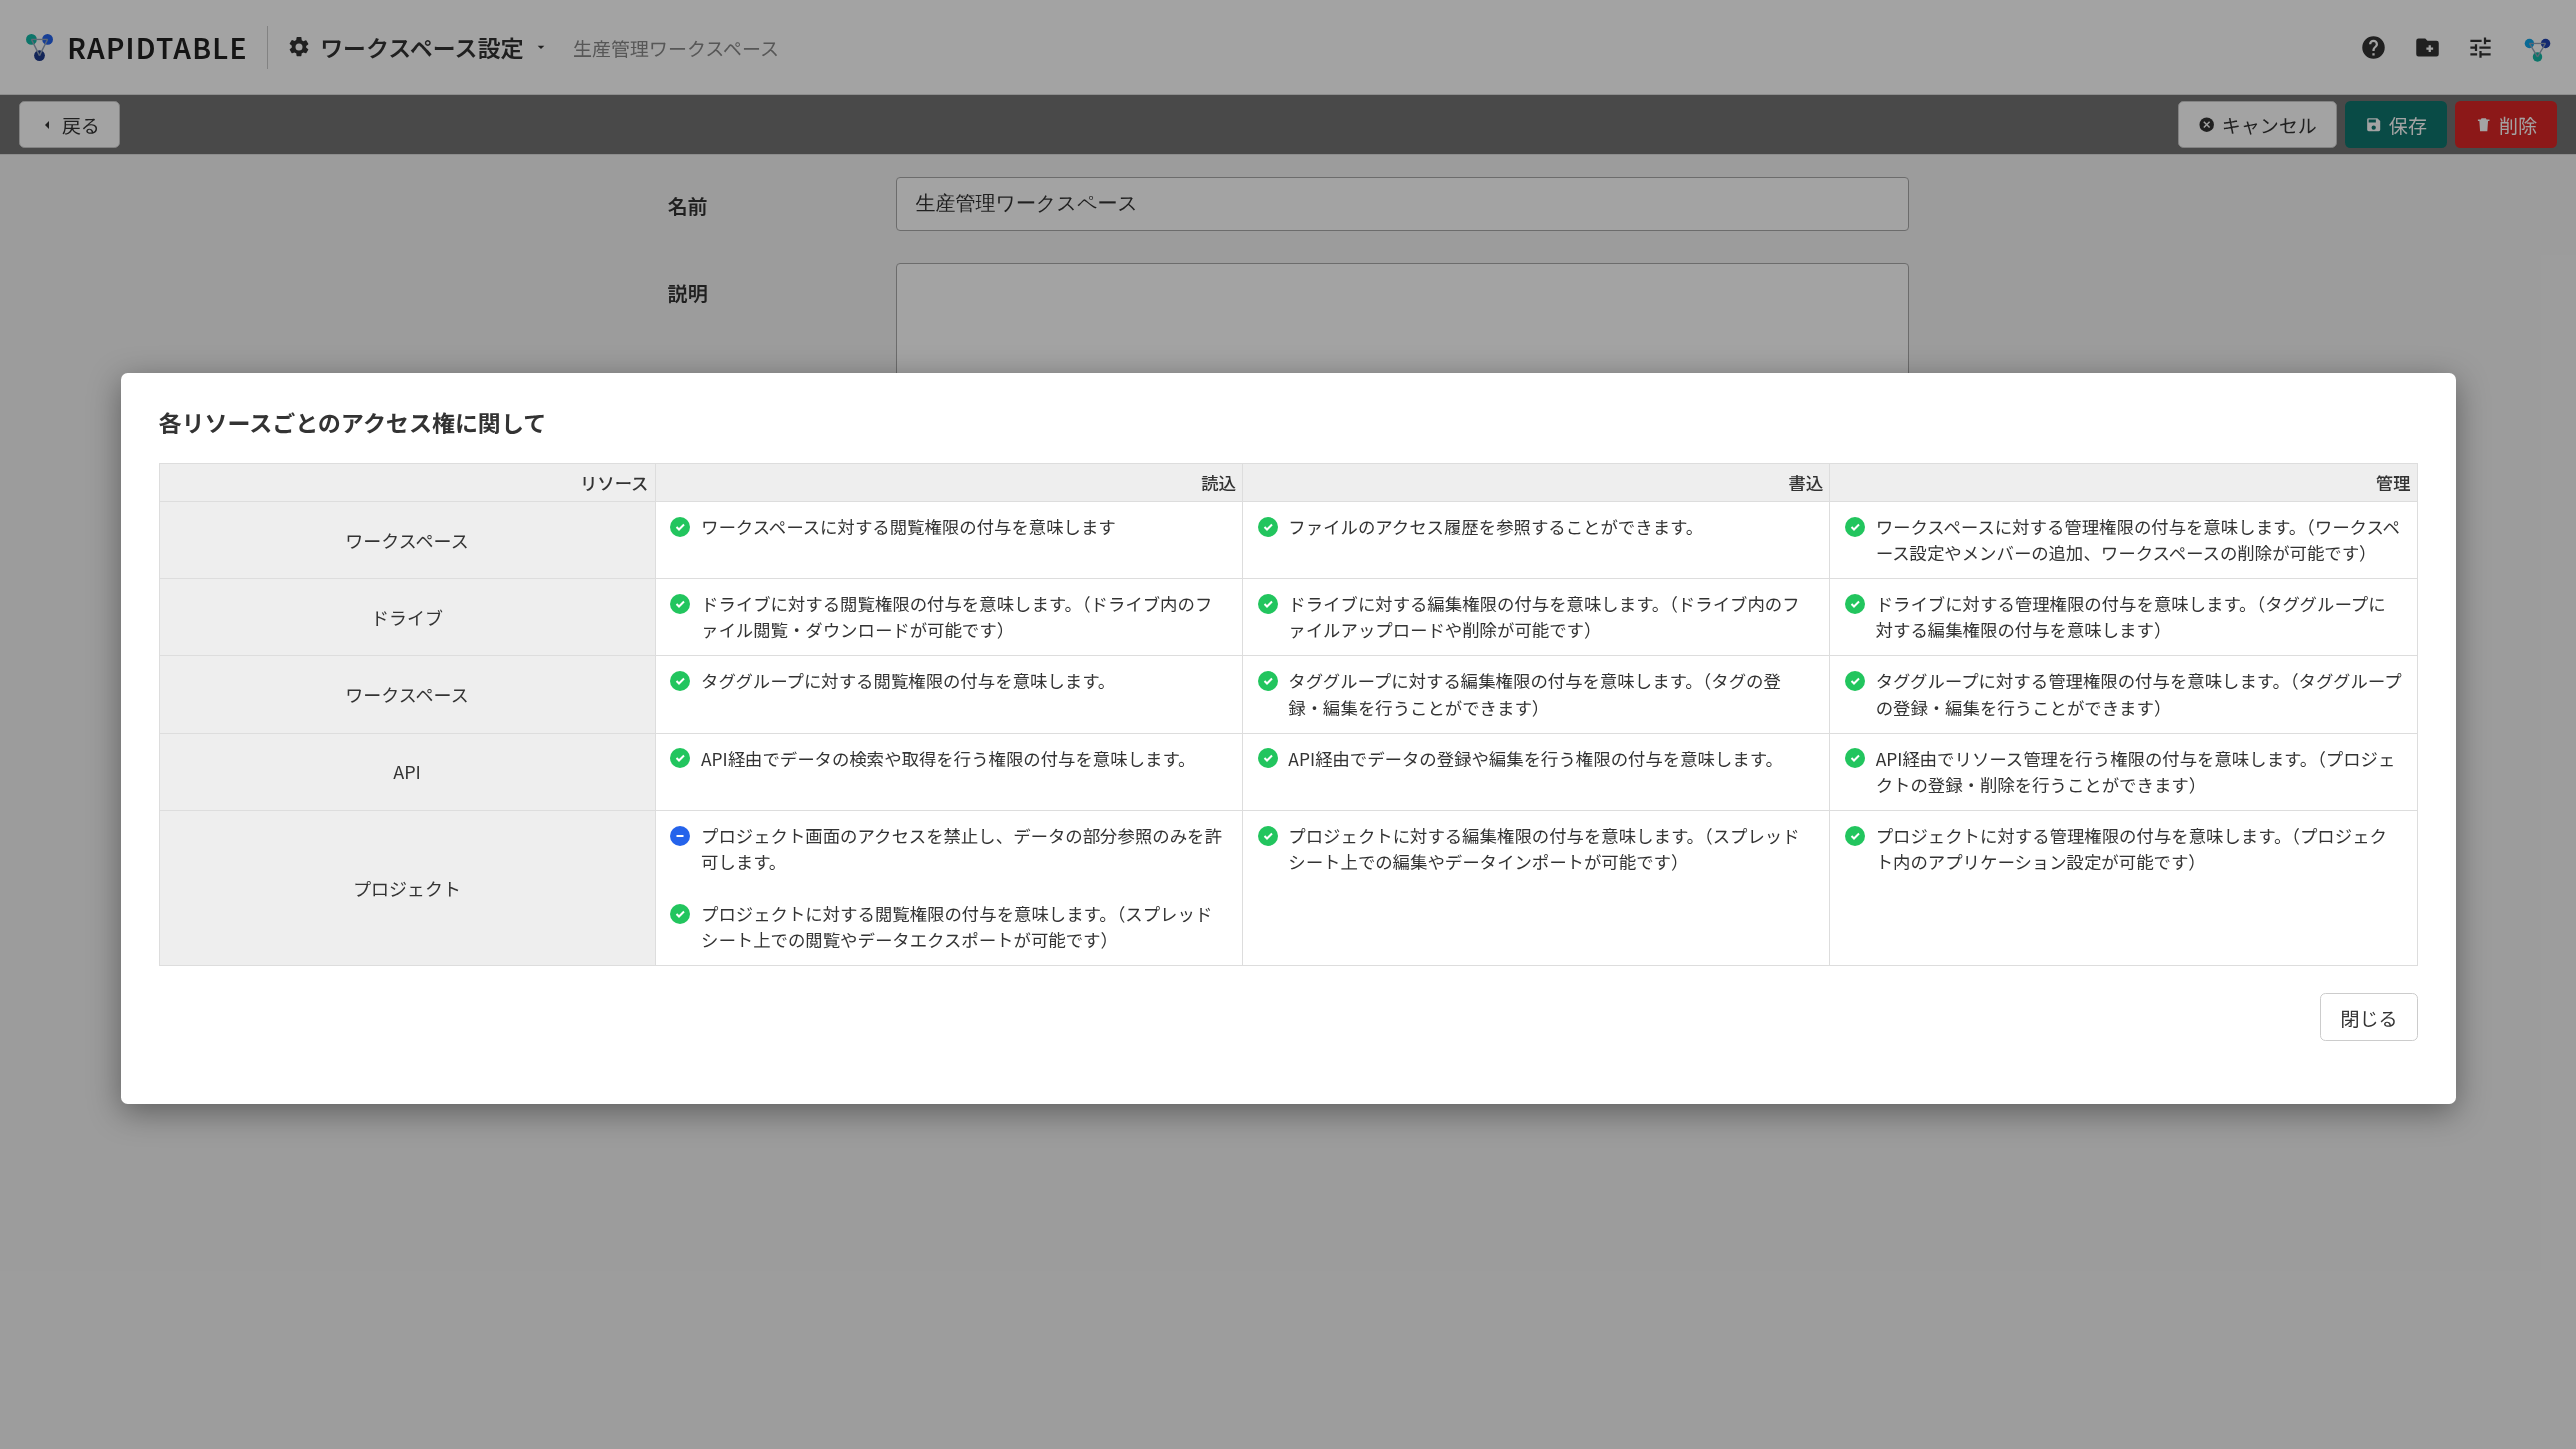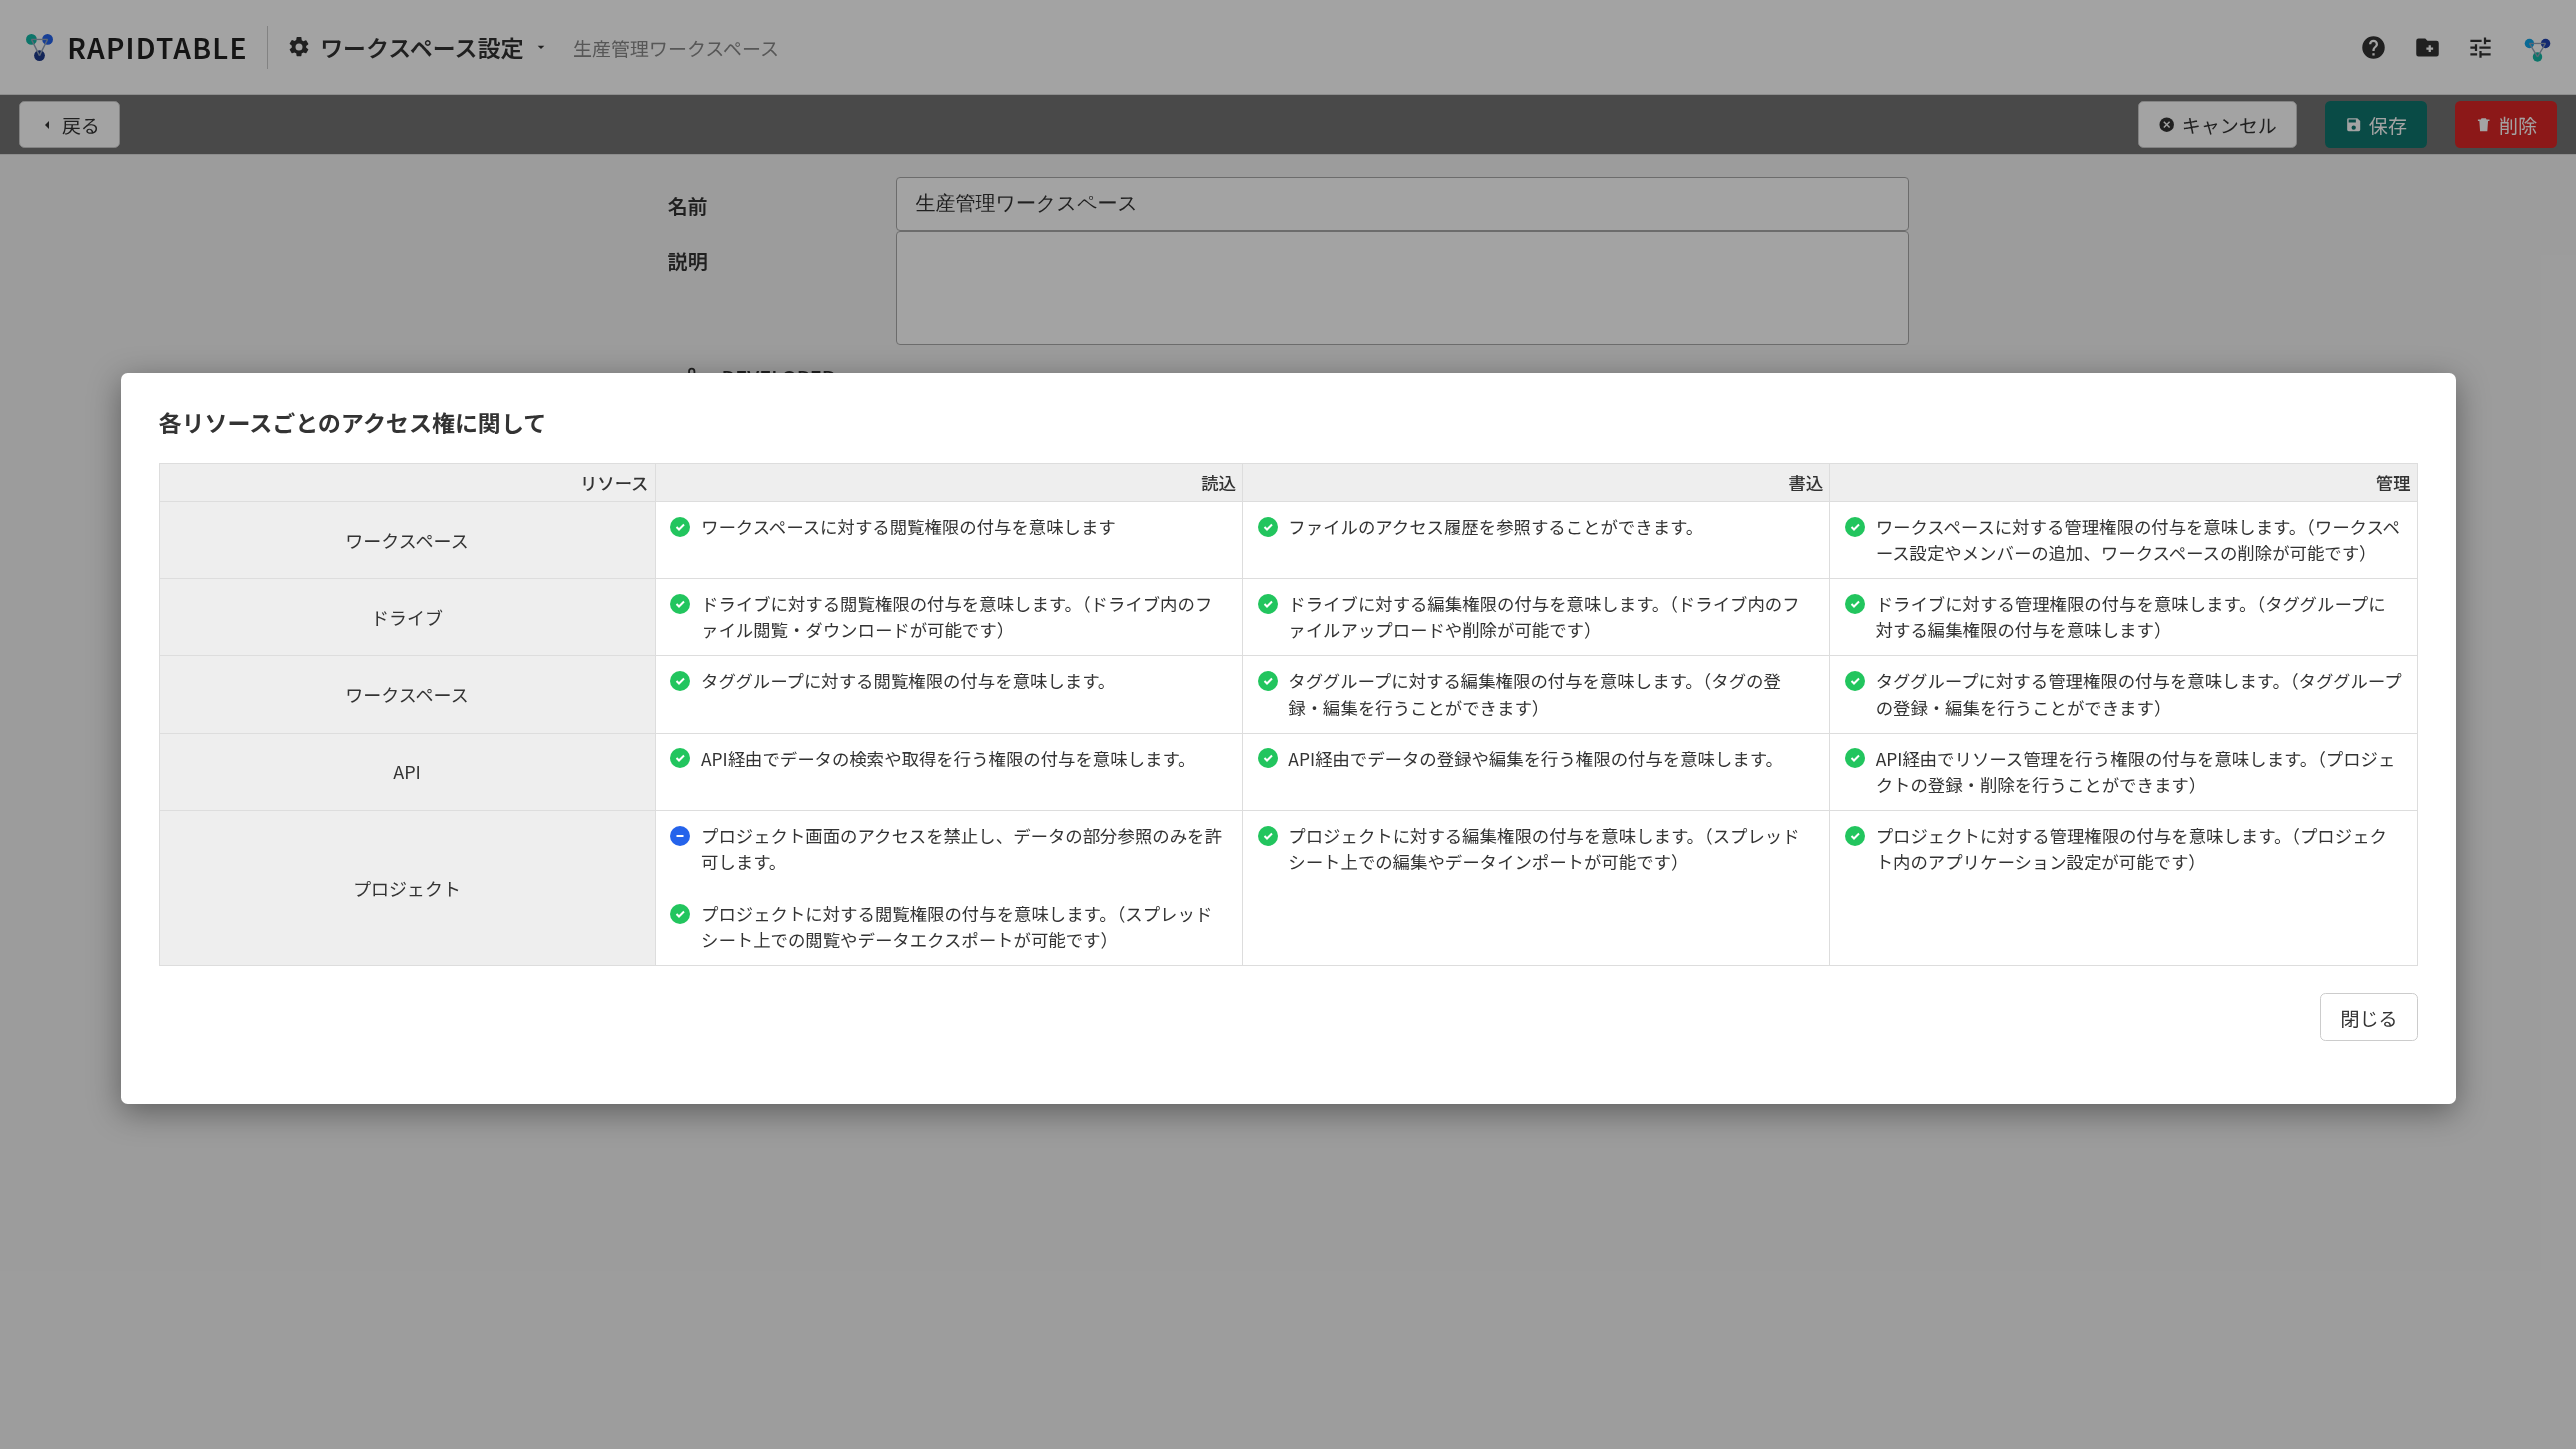--- a/index.html
+++ b/index.html
@@ -12,23 +12,23 @@
 .header-title{display:flex;align-items:center;gap:9.4px;font-size:23px;font-weight:600}
 .header-sub{margin-left:24px;color:#888;font-size:19px}
 .header-right{margin-left:auto;display:flex;align-items:center;gap:24px}
 .icon-btn{width:29.5px;height:29.5px;display:flex;align-items:center;justify-content:center;cursor:pointer;color:#333}
 .avatar{width:35px;height:35px}
 .toolbar{display:flex;align-items:center;height:60px;padding:0 19px;background:#737373;border-bottom:0.7px solid #ddd}
 .btn{display:inline-flex;align-items:center;gap:6.7px;padding:9.4px 19px;border-radius:5.4px;cursor:pointer;font-size:19px;border:0.7px solid transparent}
 .btn-outline{background:#fff;border-color:#ccc;color:#333}
 .btn-teal{background:#0f766e;color:#fff}
 .btn-red{background:#dc2626;color:#fff}
-.toolbar-right{margin-left:auto;display:flex;gap:28px}
+.toolbar-right{margin-left:auto;display:flex;gap:8px}
 .form-area{display:flex;flex-direction:column;align-items:center;padding-top:21.5px;background:#f5f5f5;height:calc(100% - 136px)}
-.form-row{display:flex;align-items:flex-start;width:1241px;}
+.form-row{display:flex;align-items:flex-start;width:1241px;margin-bottom:32px}
 .form-label{width:228px;font-size:20px;font-weight:600;padding-top:14.8px}
 .form-input{flex:1;border:0.7px solid #aaa;border-radius:4px;padding:14.8px 19px;font-size:20px;background:#fff;color:#333}
 .form-textarea{height:114px;resize:none}
 .role-box{width:1241px}
 .role-row{display:flex;align-items:center;height:64px;border-bottom:0.7px solid #ddd;padding:0 13.4px}
 .role-row:last-child{border-bottom:none}
 .role-name{font-size:20px;font-weight:500;margin-left:19px}
 .chev{margin-left:auto}
 .overlay{position:absolute;inset:0;background:rgba(0,0,0,0.36);display:flex;justify-content:center;padding-top:373px}
 .modal{width:2335px;background:#fff;border-radius:6.7px;padding:32px 38px 32px 38px;max-height:731px;box-shadow:0 8px 32px rgba(0,0,0,0.4)}

